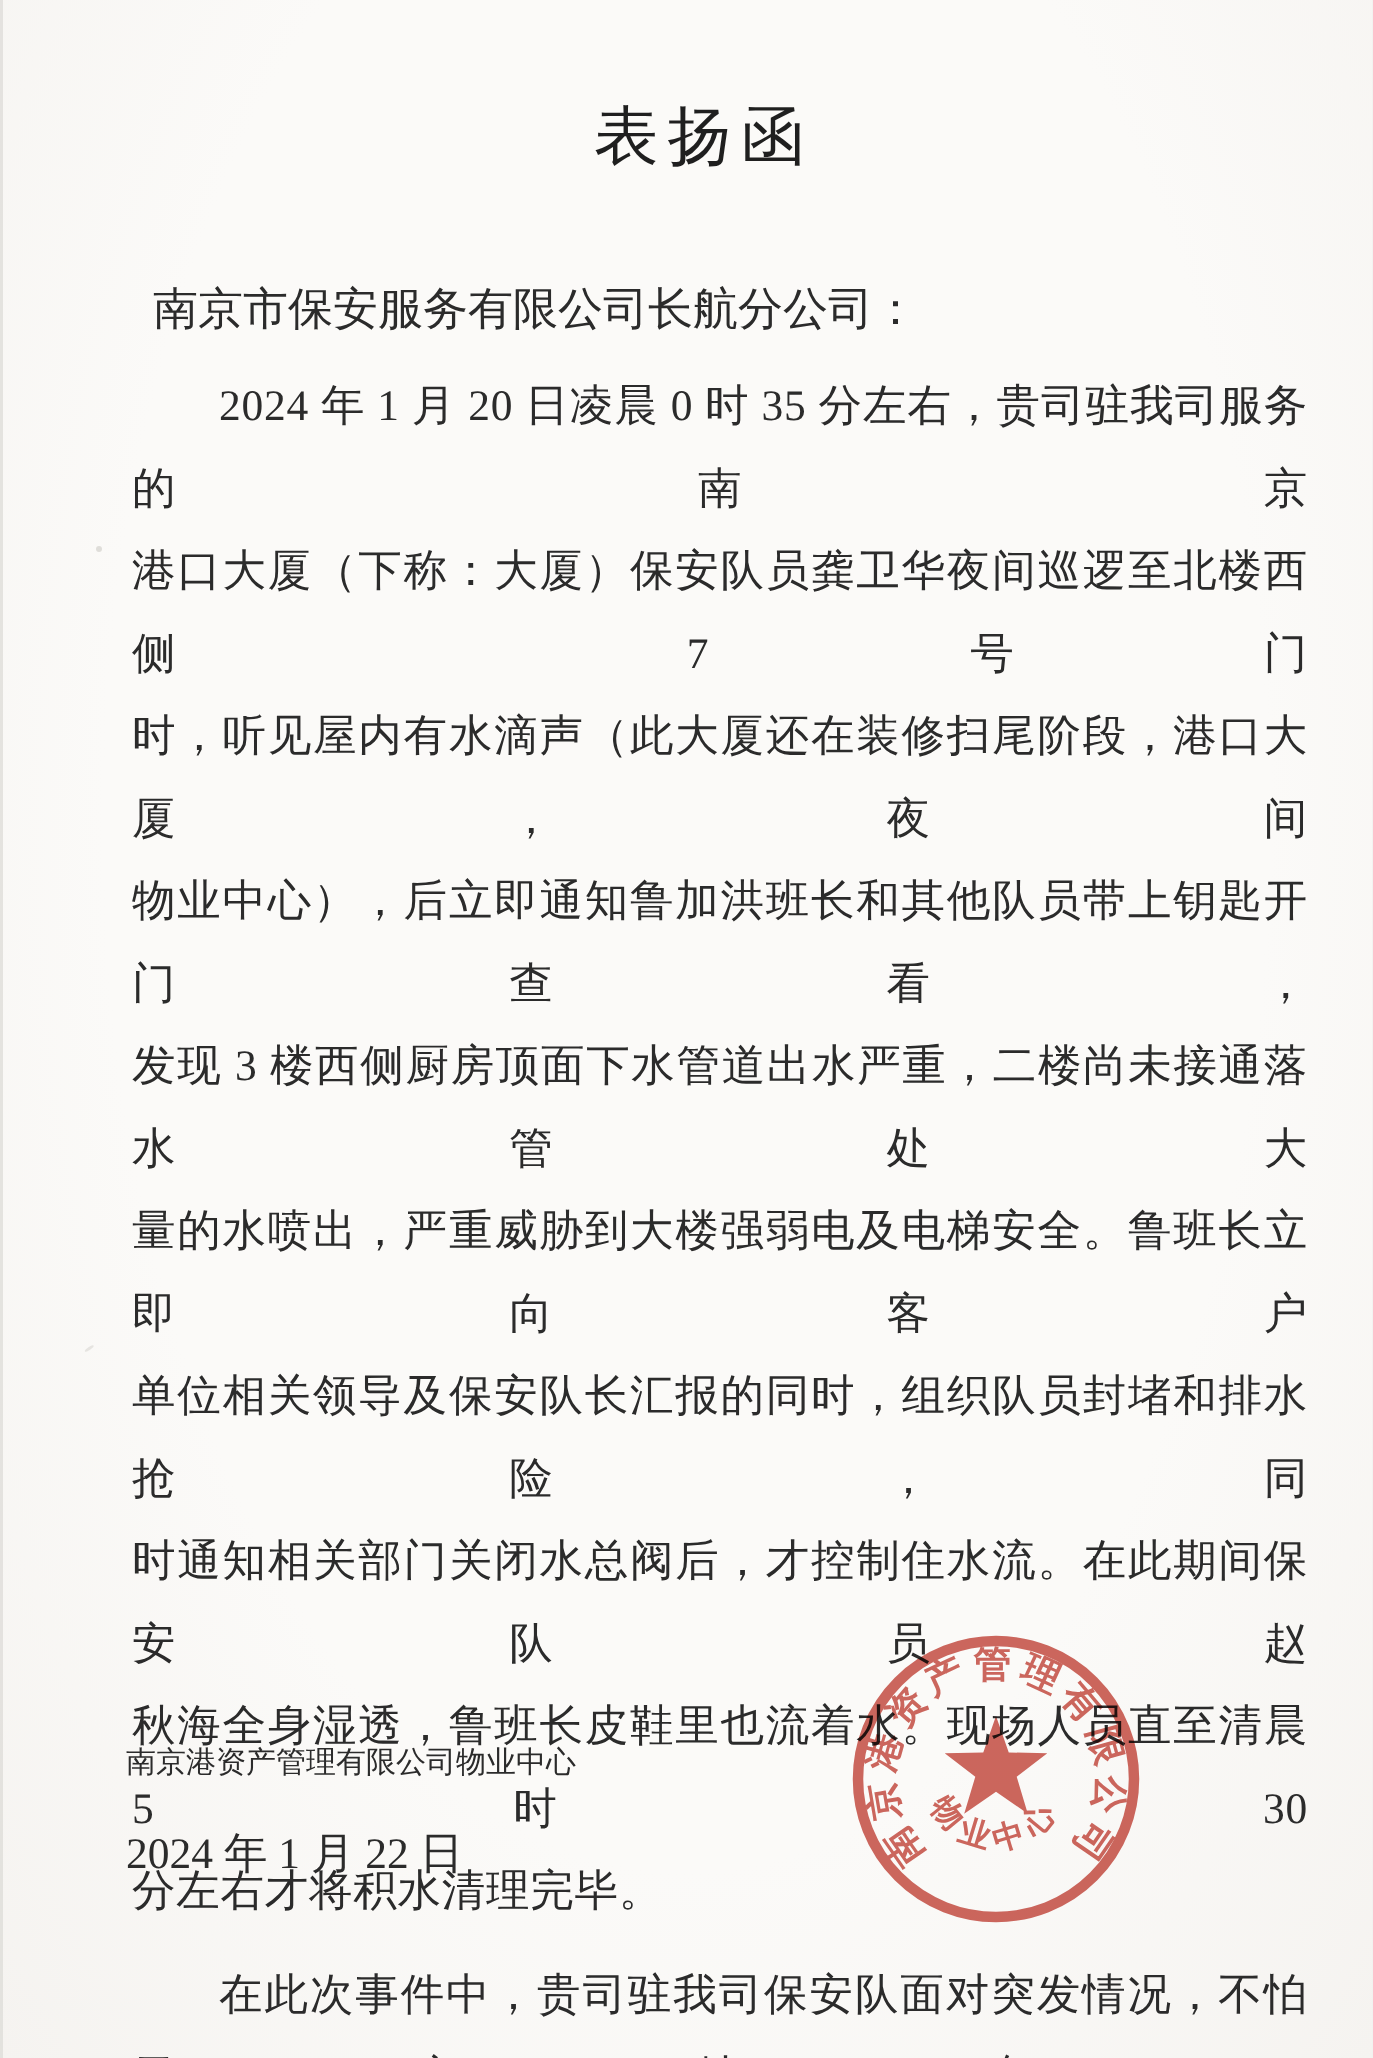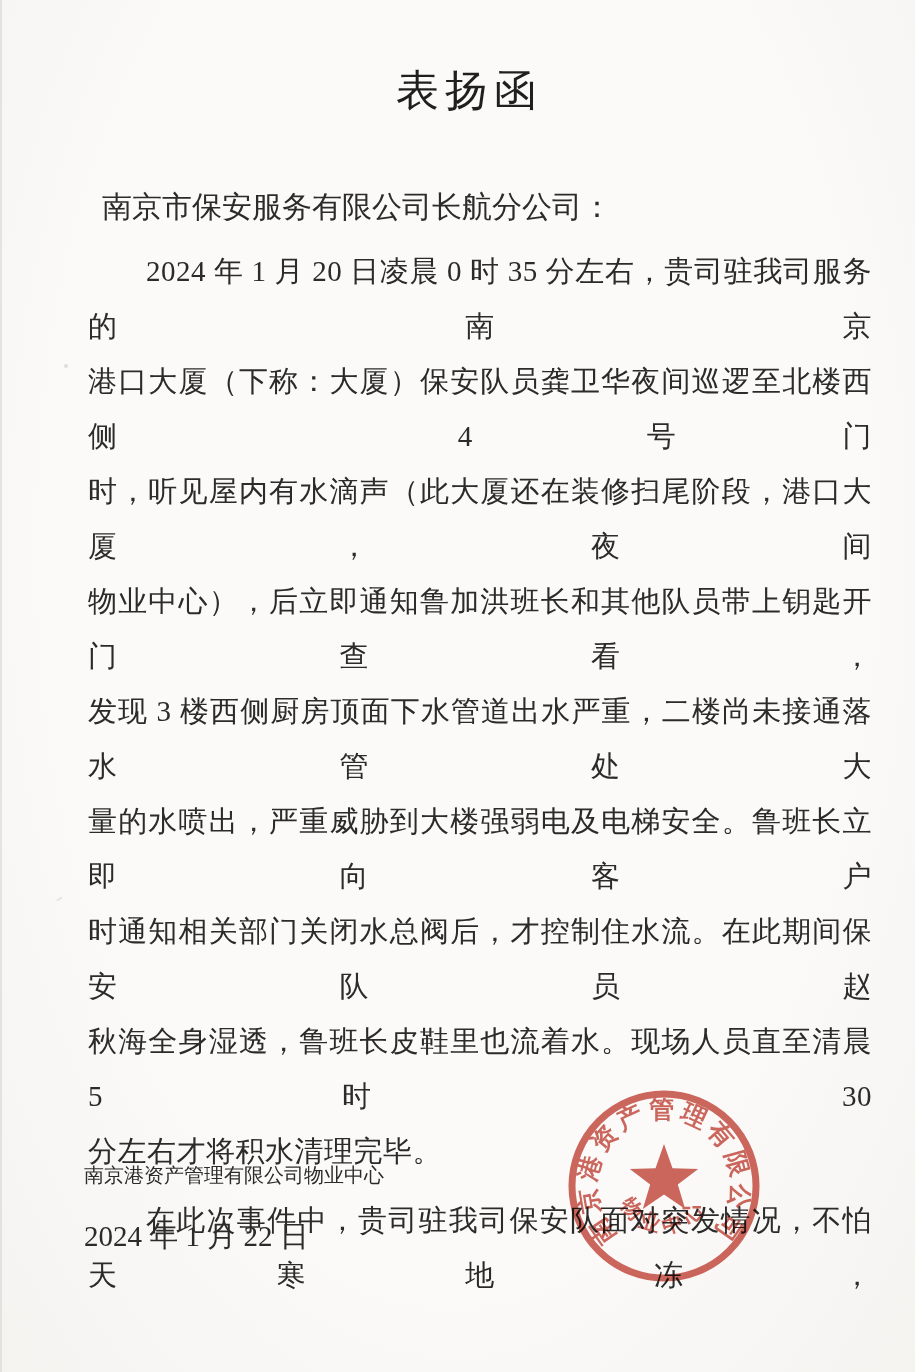--- a/index.html
+++ b/index.html
@@ -120,25 +120,26 @@
   <div class="speck s1"></div>
   <div class="speck s2"></div>
 
   <h1 class="title">表扬函</h1>
 
   <div class="salutation">南京市保安服务有限公司长航分公司：</div>
 
   <div class="body-text" id="paragraphs">
       <div class="para p1">
         <div class="line first">2024 年 1 月 20 日凌晨 0 时 35 分左右，贵司驻我司服务的南京</div>
-        <div class="line">港口大厦（下称：大厦）保安队员龚卫华夜间巡逻至北楼西侧 4 号门</div>
+        <div class="line">港口大厦（下称：大厦）保安队员龚卫华夜间巡逻至北楼西侧 7 号门</div>
         <div class="line">时，听见屋内有水滴声（此大厦还在装修扫尾阶段，港口大厦，夜间</div>
         <div class="line">物业中心），后立即通知鲁加洪班长和其他队员带上钥匙开门查看，</div>
         <div class="line">发现 3 楼西侧厨房顶面下水管道出水严重，二楼尚未接通落水管处大</div>
         <div class="line">量的水喷出，严重威胁到大楼强弱电及电梯安全。鲁班长立即向客户</div>
+        <div class="line">单位相关领导及保安队长汇报的同时，组织队员封堵和排水抢险，同</div>
         <div class="line">时通知相关部门关闭水总阀后，才控制住水流。在此期间保安队员赵</div>
         <div class="line">秋海全身湿透，鲁班长皮鞋里也流着水。现场人员直至清晨 5 时 30</div>
         <div class="line last">分左右才将积水清理完毕。</div>
       </div>
       <div class="para p2">
         <div class="line first">在此次事件中，贵司驻我司保安队面对突发情况，不怕天寒地冻，</div>
       </div>
     </div>
 
   <div class="signature">南京港资产管理有限公司物业中心</div>

